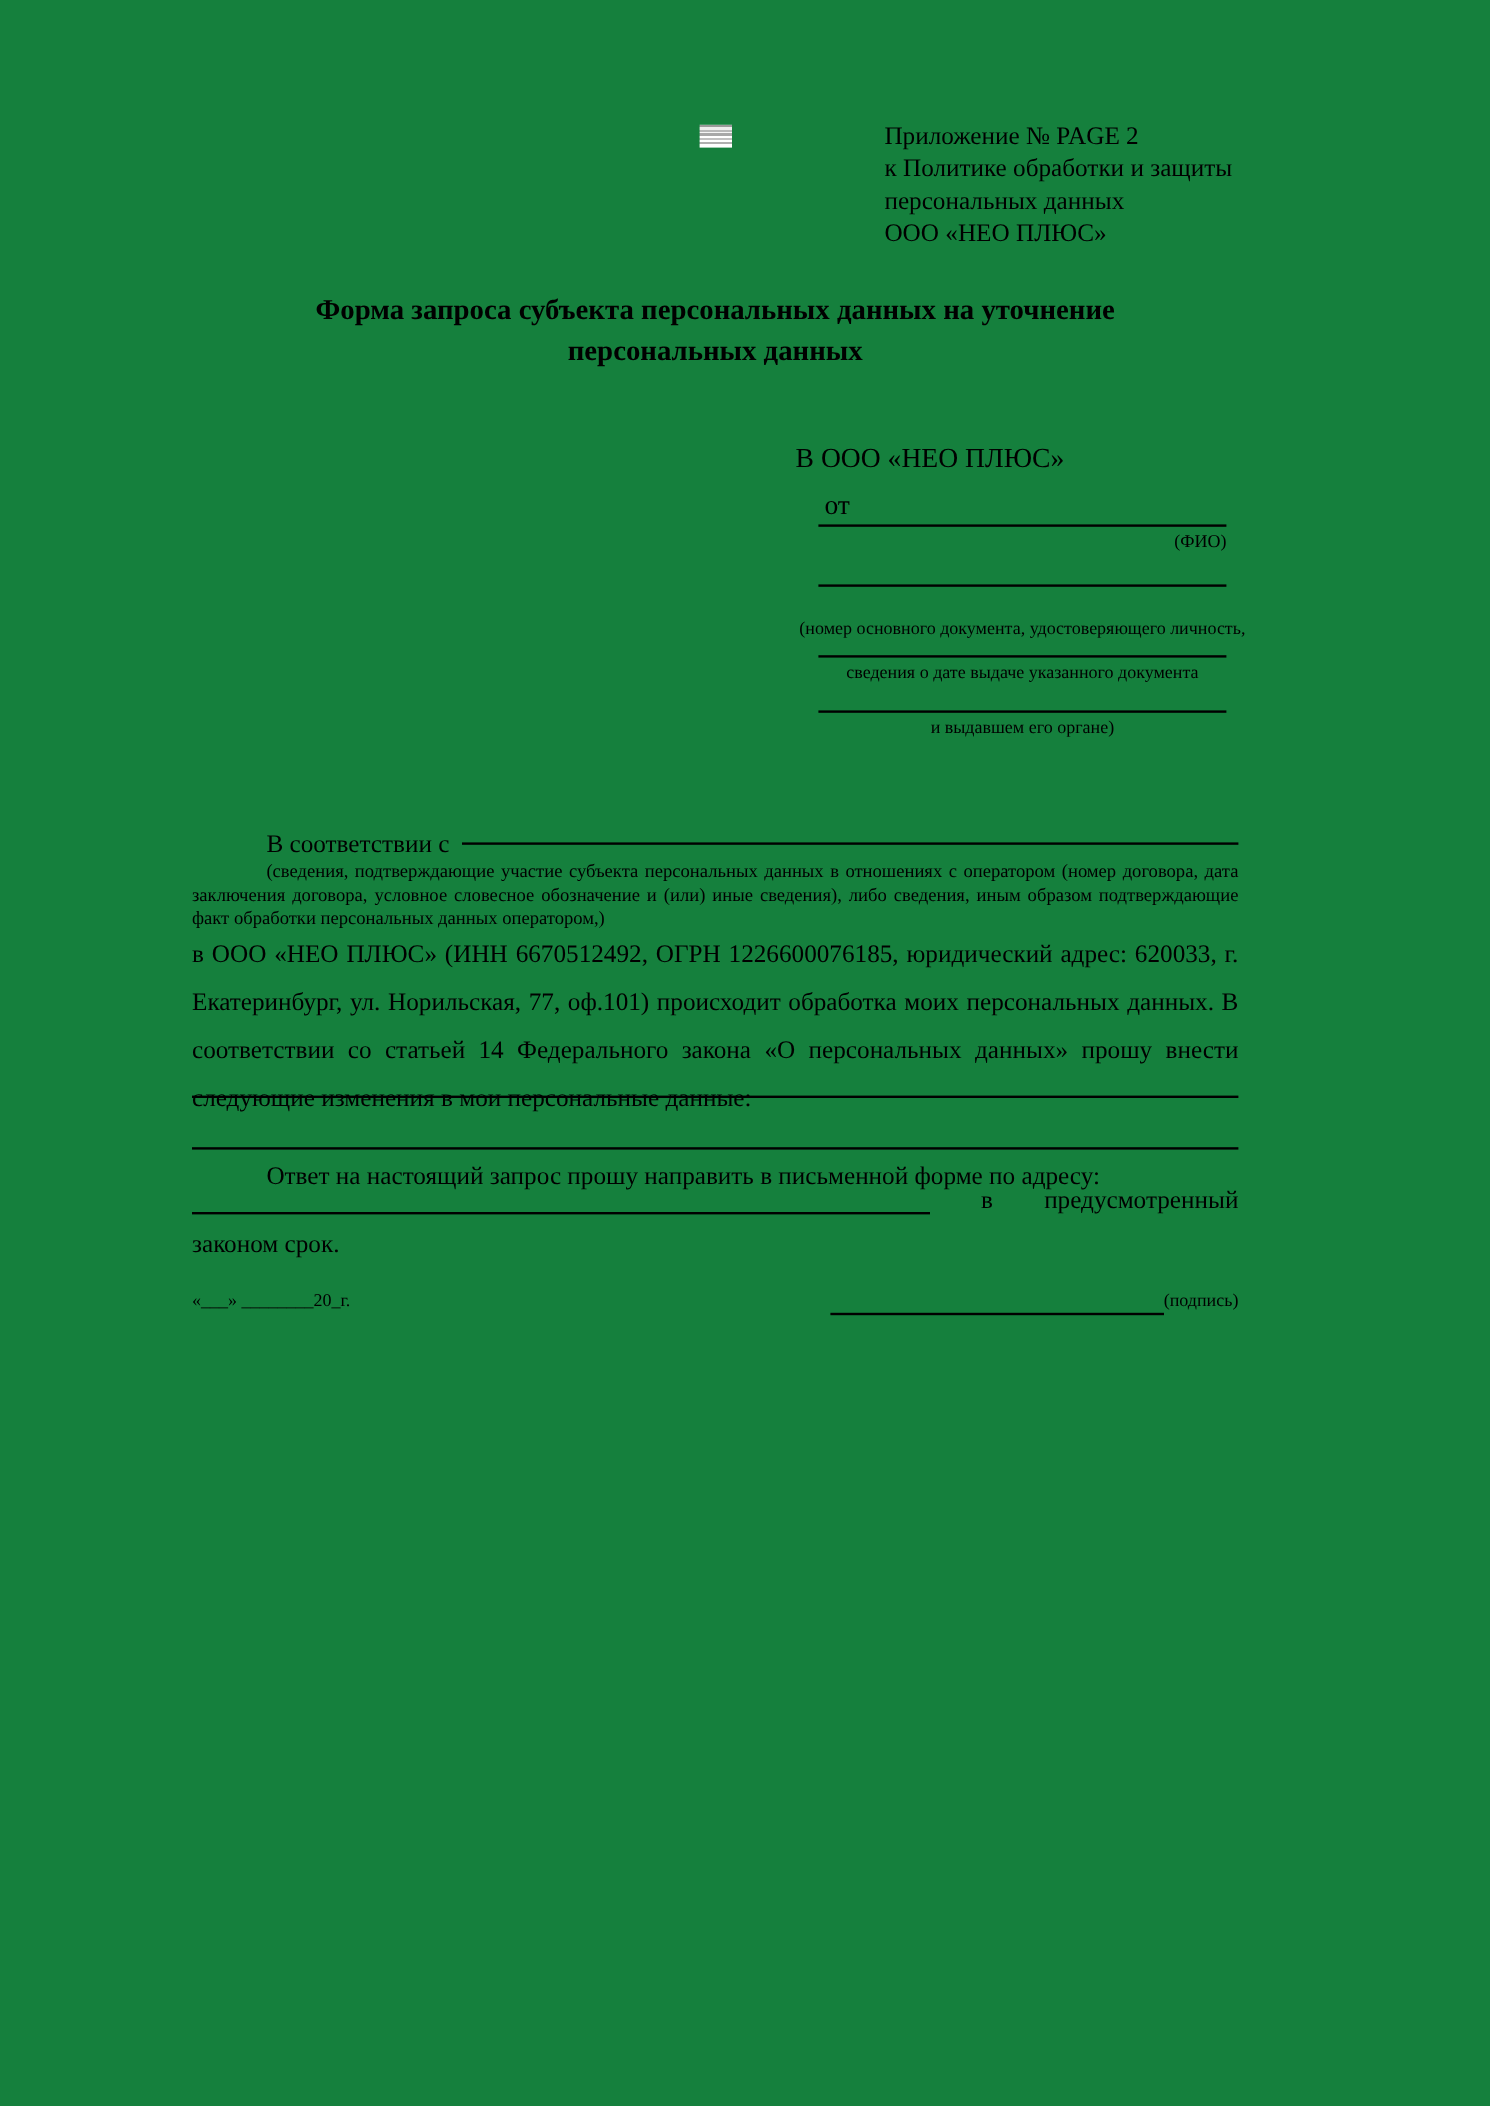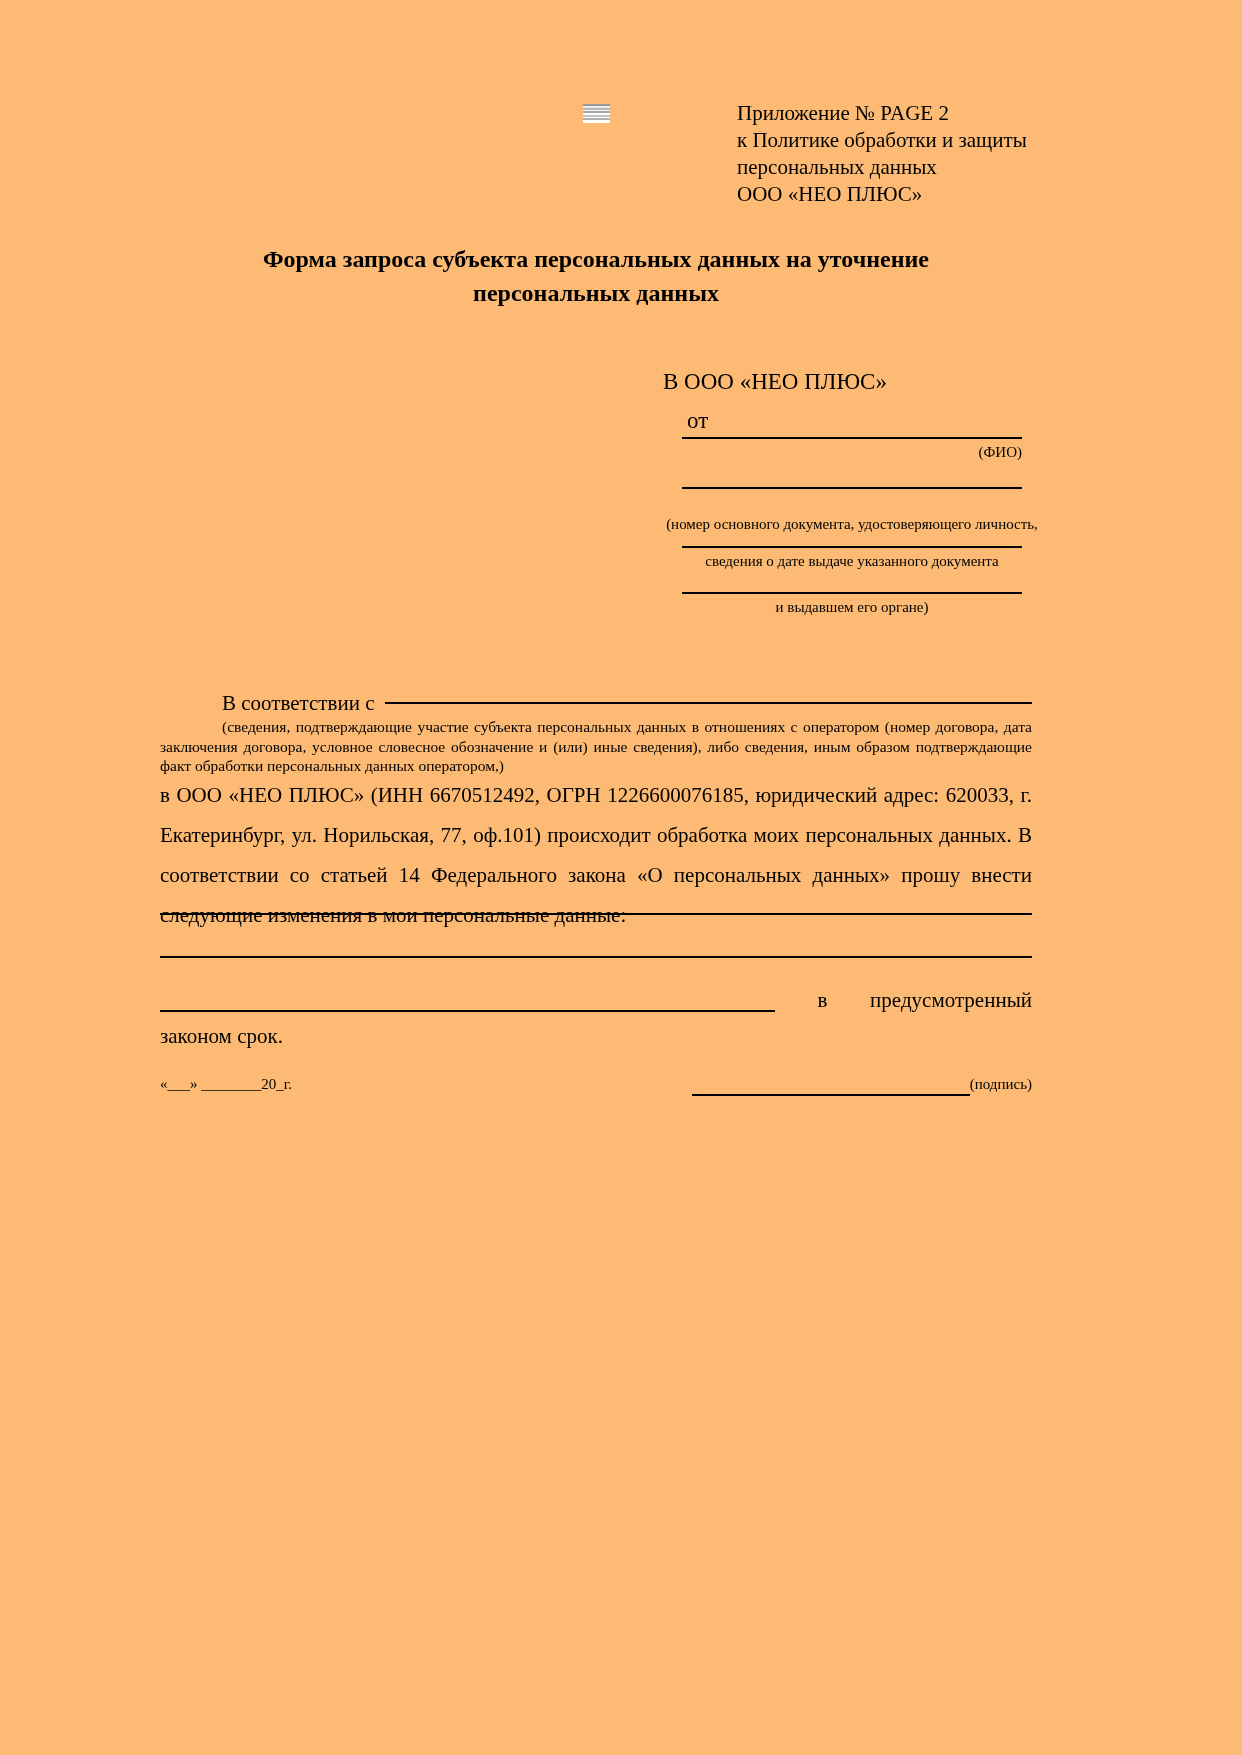--- a/index.html
+++ b/index.html
@@ -1,21 +1,21 @@
 <!DOCTYPE html>
 <html><head>
 <meta charset="utf-8">
 <style>
   * { margin: 0; padding: 0; box-sizing: border-box; }
   html, body { background: #ffffff; }
   .page {
     position: relative;
     width: 1242px;
     height: 1755px;
-    background: #fdba74;
+    background: #15803d;
     color: #000000;
     font-family: "Liberation Serif", "DejaVu Serif", serif;
     overflow: hidden;
   }
   .header-mark {
     position: absolute;
     left: 583px; top: 104px;
     width: 27px; height: 19px;
     background: repeating-linear-gradient(180deg,
       #9a9a9a 0 2px, #ededed 2px 4px,
@@ -198,20 +198,21 @@
     <span class="acc-fill"></span>
   </div>
 
   <div class="fine-print">(сведения, подтверждающие участие субъекта персональных данных в отношениях с оператором (номер договора, дата заключения договора, условное словесное обозначение и (или) иные сведения), либо сведения, иным образом подтверждающие факт обработки персональных данных оператором,)</div>
 
   <div class="body-par">в ООО «НЕО ПЛЮС» (ИНН 6670512492, ОГРН 1226600076185, юридический адрес: 620033, г. Екатеринбург, ул. Норильская, 77, оф.101) происходит обработка моих персональных данных. В соответствии со статьей 14 Федерального закона «О персональных данных» прошу внести следующие изменения в мои персональные данные:</div>
 
   <div class="rule" style="left:160px; top:913px; width:872px;"></div>
   <div class="rule" style="left:160px; top:956px; width:872px;"></div>
 
+  <div class="resp-lead">Ответ на настоящий запрос прошу направить в письменной форме по адресу:</div>
   <div class="resp-row">
     <span class="resp-fill"></span>
     <span>в</span>
     <span>предусмотренный</span>
   </div>
   <div class="resp-closing">законом срок.</div>
 
   <div class="footer-row">
     <span>«___» ________20_г.</span>
     <span class="sig-group">

